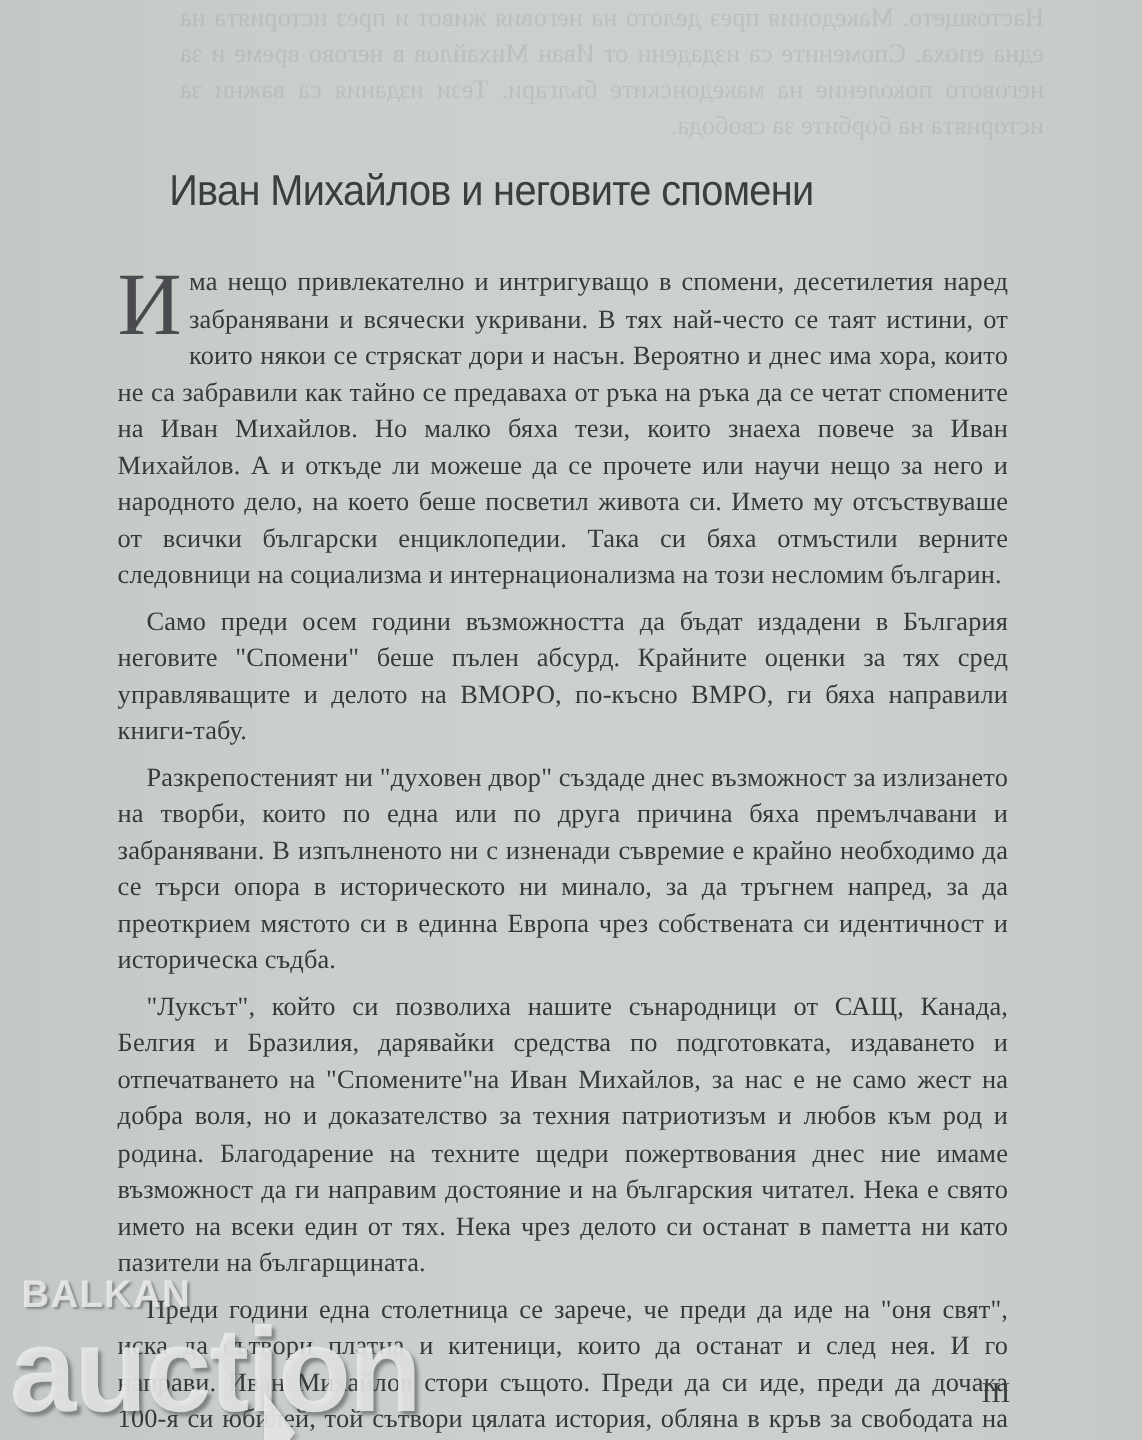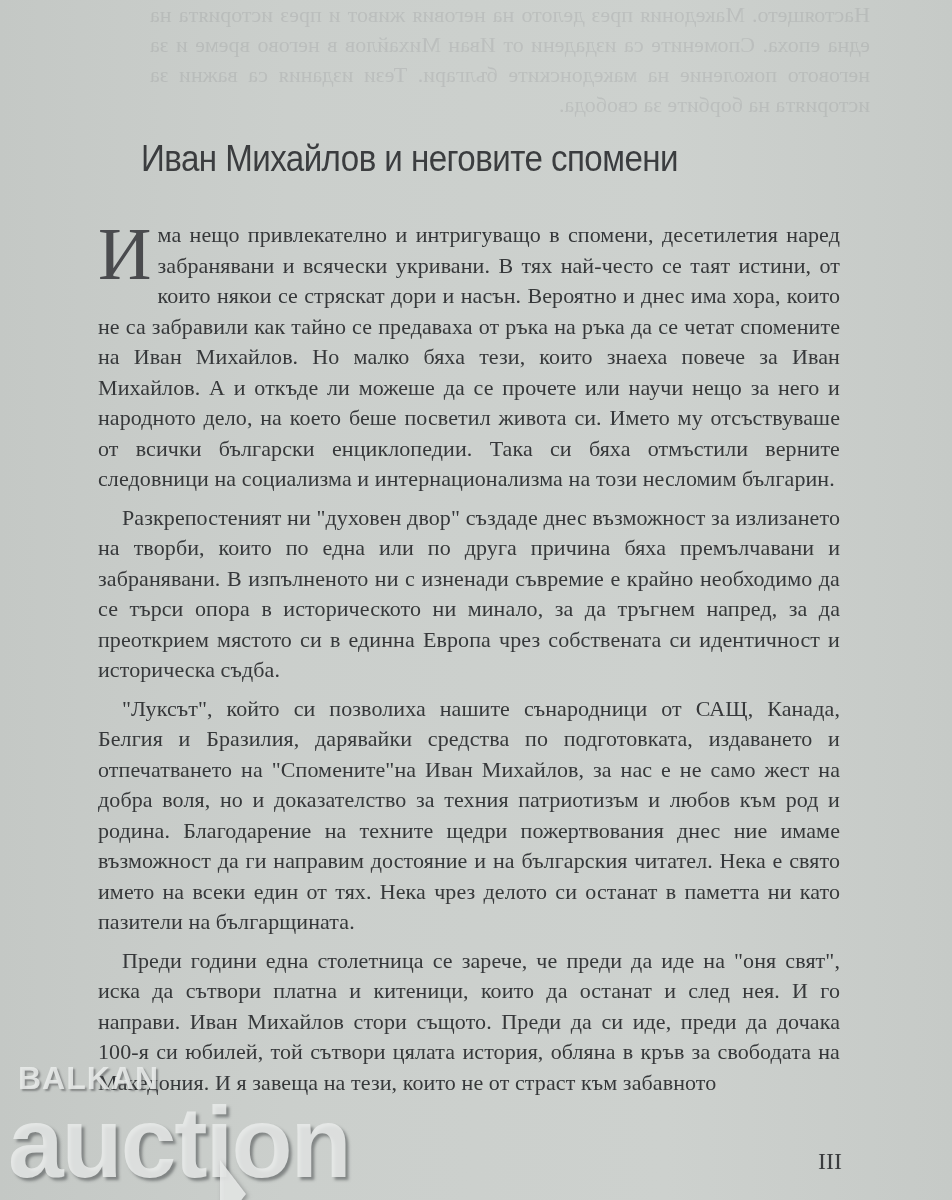--- a/index.html
+++ b/index.html
@@ -126,20 +126,21 @@
 <body>
 
 <div class="bleed">
   Настоящето. Македония през делото на неговия живот и през историята на една епоха. Спомените са издадени от Иван Михайлов в негово време и за неговото поколение на македонските българи. Тези издания са важни за историята на борбите за свобода.
 </div>
 
 <h1 class="page-title">Иван Михайлов и неговите спомени</h1>
 
 <div class="body-text">
   <p class="first"><span class="dropcap">И</span><span>ма нещо привлекателно и интригуващо в спомени, десетилетия наред забранявани и всячески укривани. В тях най-често се таят истини, от които някои се стряскат дори и насън. Вероятно и днес има хора, които не са забравили как тайно се предаваха от ръка на ръка да се четат спомените на Иван Михайлов. Но малко бяха тези, които знаеха повече за Иван Михайлов. А и откъде ли можеше да се прочете или научи нещо за него и народното дело, на което беше посветил живота си. Името му отсъствуваше от всички български енциклопедии. Така си бяха отмъстили верните следовници на социализма и интернационализма на този несломим българин.</span></p>
+  <p>Само преди осем години възможността да бъдат издадени в България неговите "Спомени" беше пълен абсурд. Крайните оценки за тях сред управляващите и делото на ВМОРО, по-късно ВМРО, ги бяха направили книги-табу.</p>
   <p>Разкрепостеният ни "духовен двор" създаде днес възможност за излизането на творби, които по една или по друга причина бяха премълчавани и забранявани. В изпълненото ни с изненади съвремие е крайно необходимо да се търси опора в историческото ни минало, за да тръгнем напред, за да преоткрием мястото си в единна Европа чрез собствената си идентичност и историческа съдба.</p>
   <p>"Луксът", който си позволиха нашите сънародници от САЩ, Канада, Белгия и Бразилия, дарявайки средства по подготовката, издаването и отпечатването на "Спомените"на Иван Михайлов, за нас е не само жест на добра воля, но и доказателство за техния патриотизъм и любов към род и родина. Благодарение на техните щедри пожертвования днес ние имаме възможност да ги направим достояние и на българския читател. Нека е свято името на всеки един от тях. Нека чрез делото си останат в паметта ни като пазители на българщината.</p>
   <p>Преди години една столетница се зарече, че преди да иде на "оня свят", иска да сътвори платна и китеници, които да останат и след нея. И го направи. Иван Михайлов стори същото. Преди да си иде, преди да дочака 100-я си юбилей, той сътвори цялата история, обляна в кръв за свободата на Македония. И я завеща на тези, които не от страст към забавното</p>
 </div>
 
 <div class="page-number">III</div>
 
 <div class="watermark">
   <div class="wm-balkan">BALKAN</div>
   <div class="wm-auction">auction</div>

